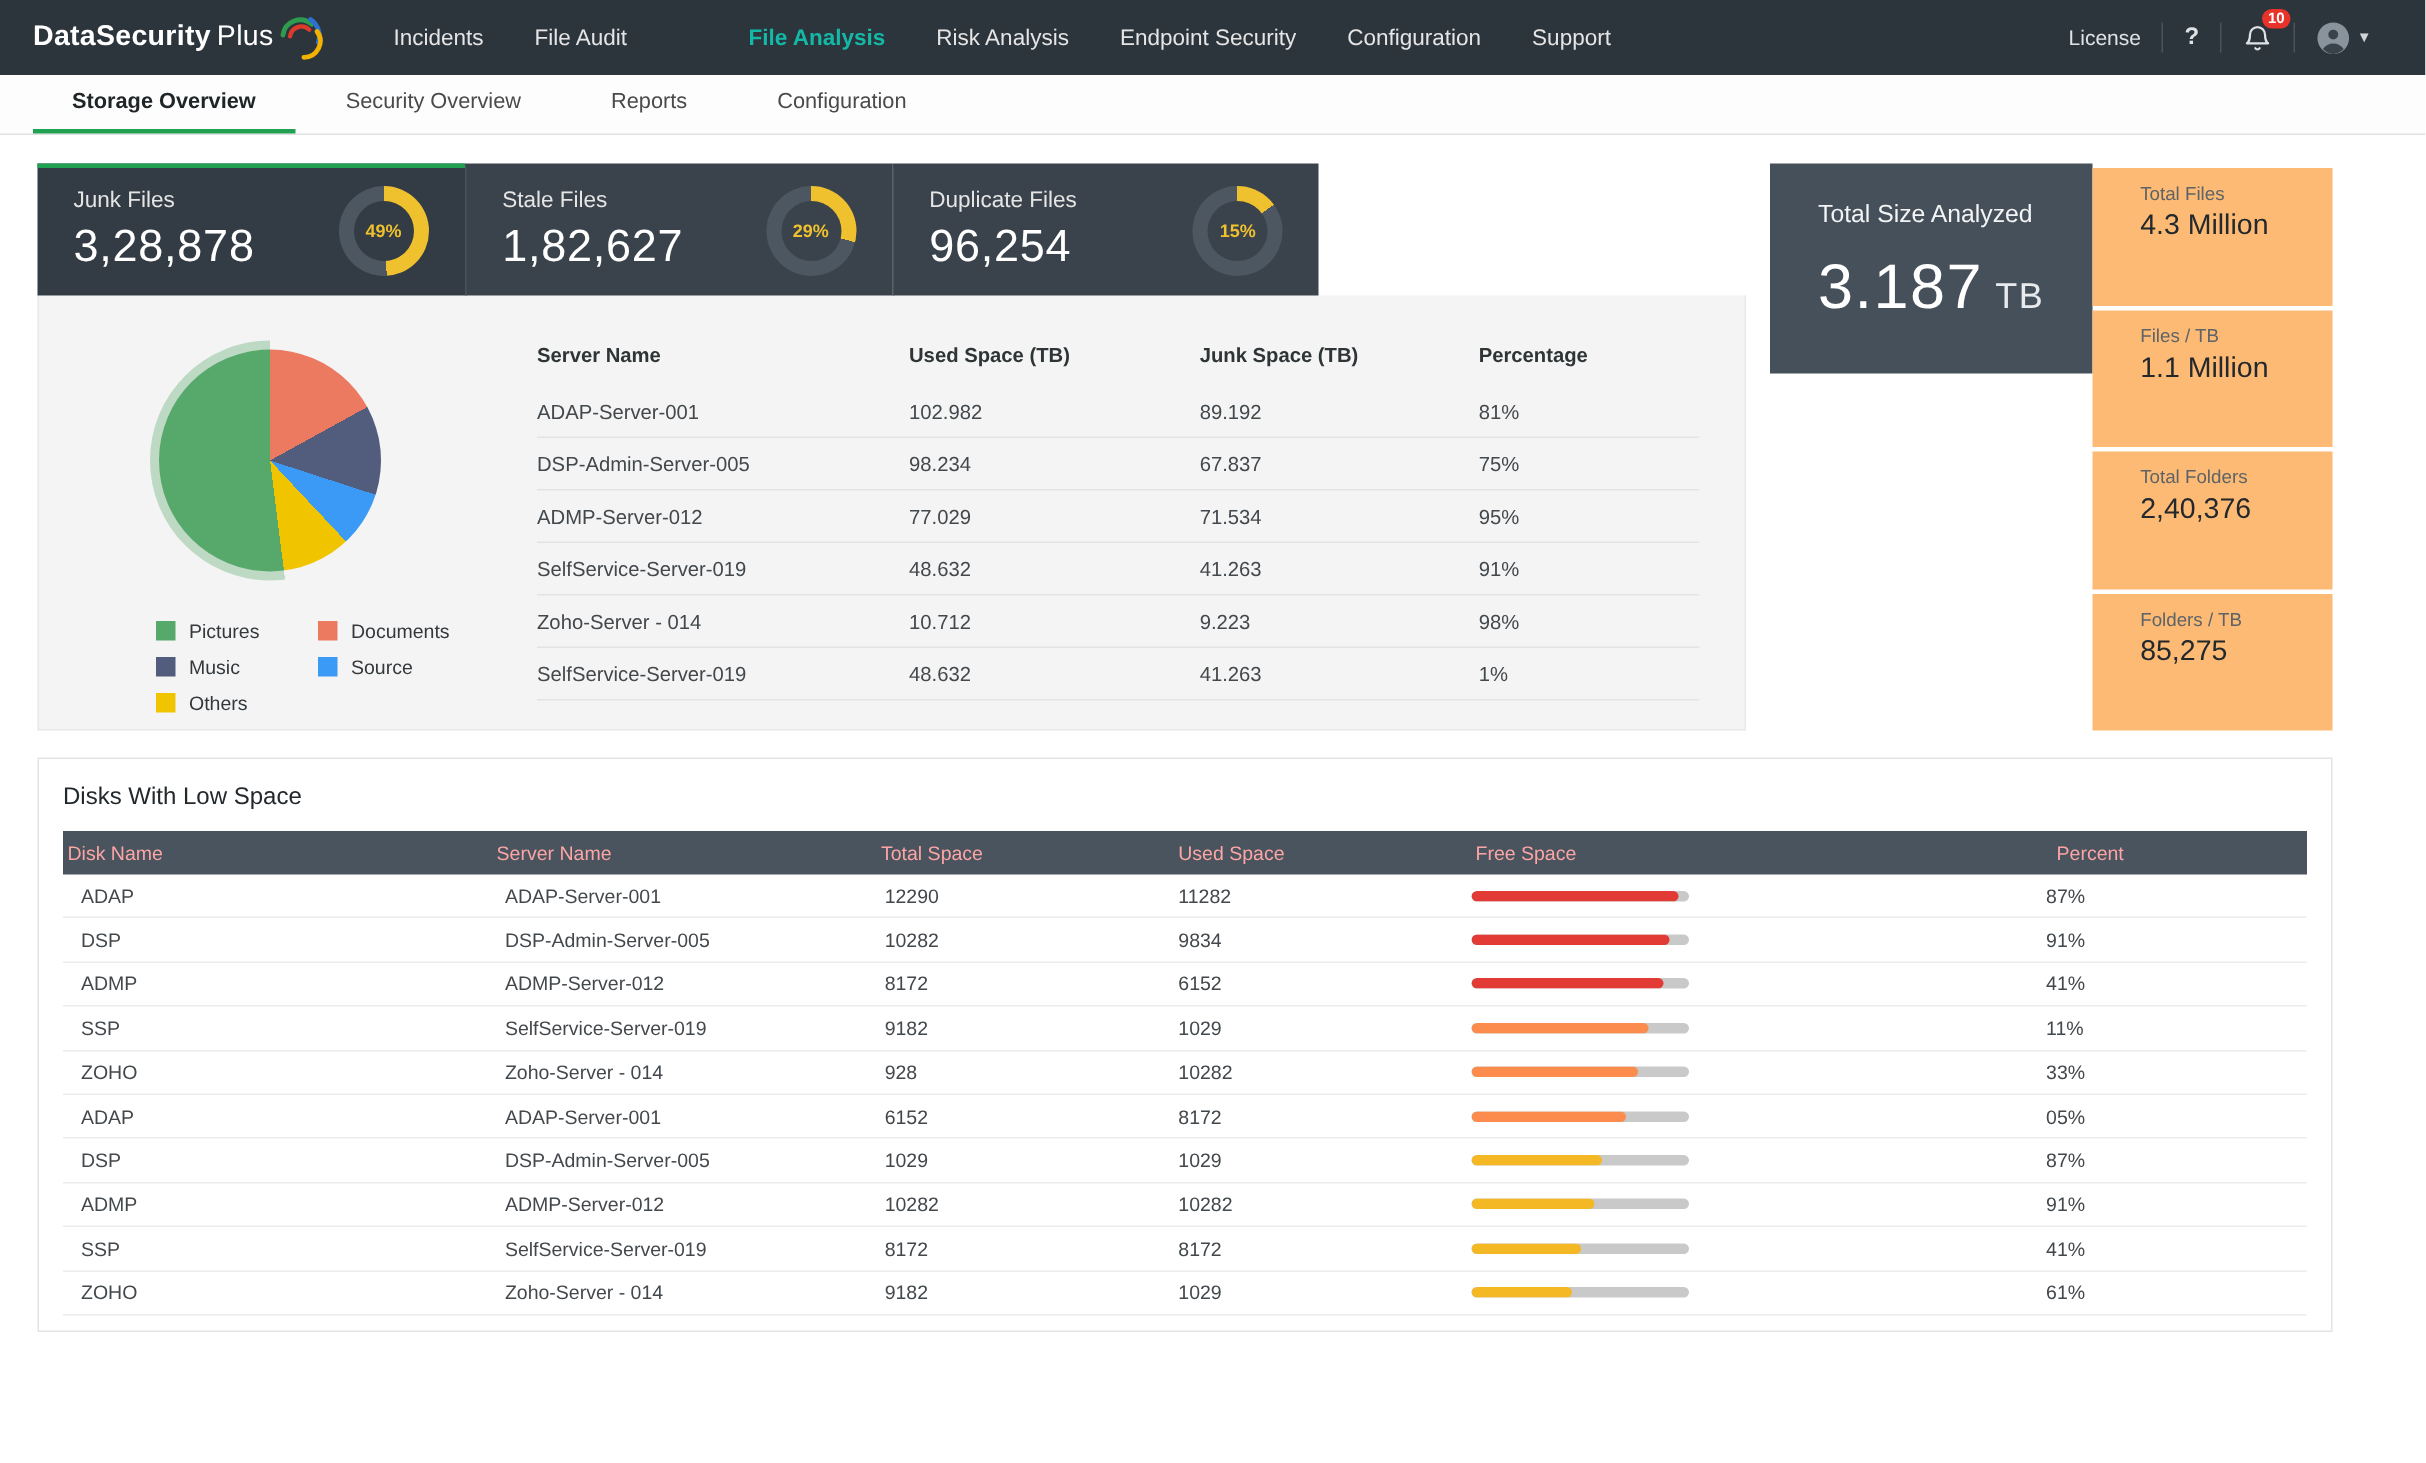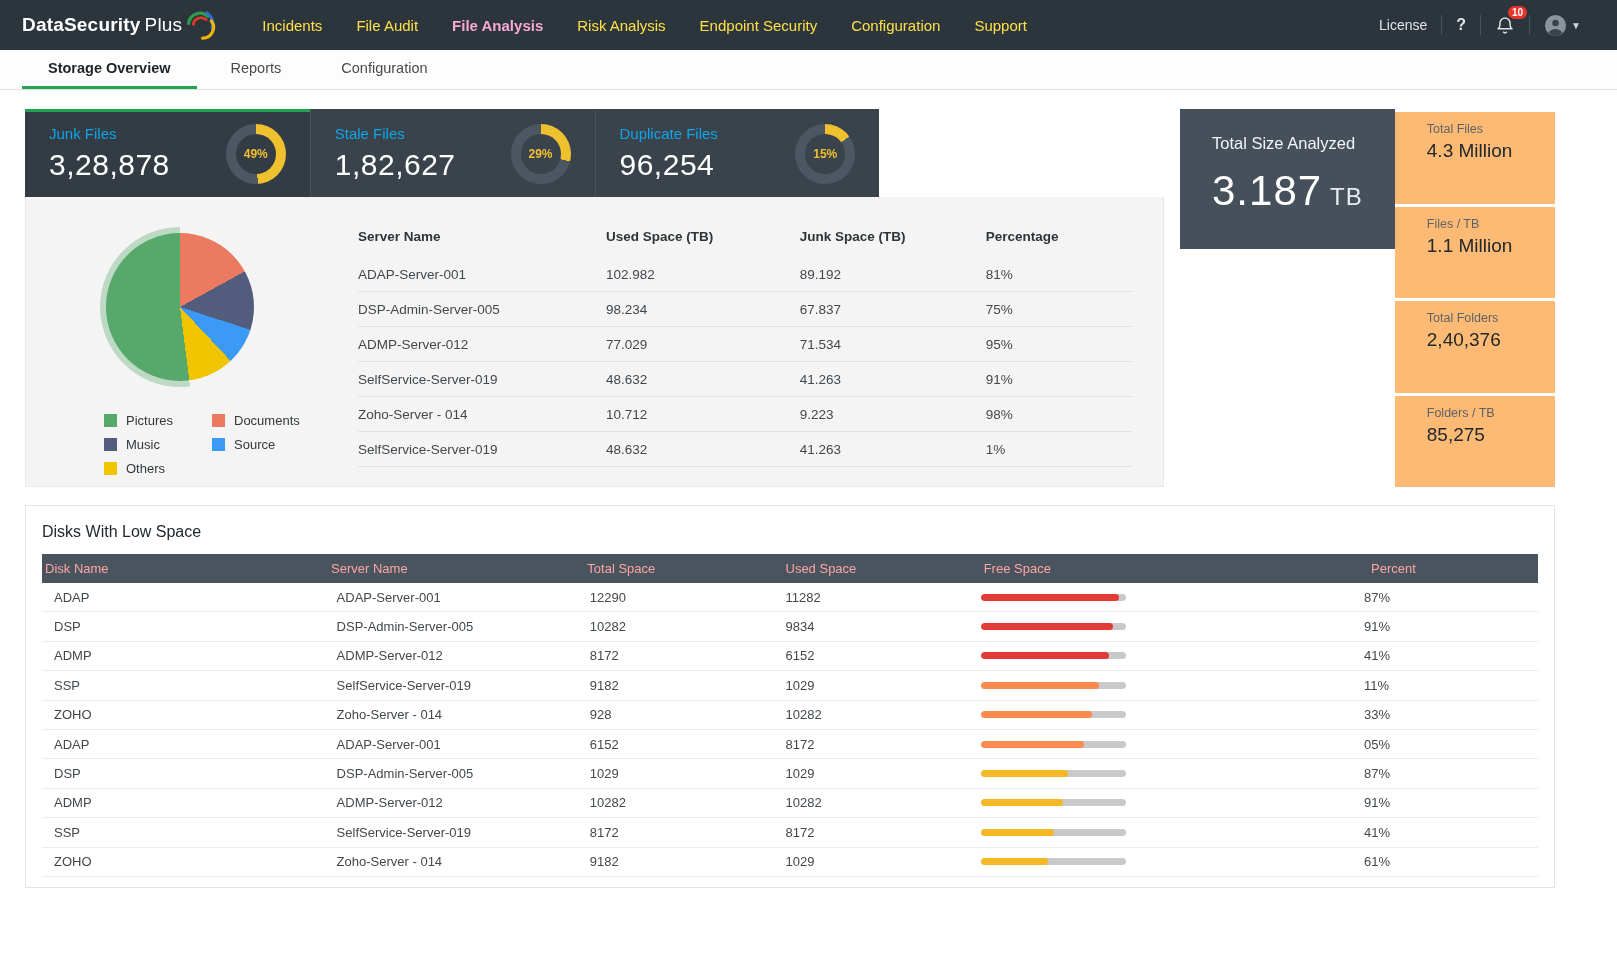--- a/index.html
+++ b/index.html
@@ -5,22 +5,22 @@
   * { margin:0; padding:0; box-sizing:border-box; }
   html,body { width:1617px; height:975px; background:#ffffff; font-family:"Liberation Sans", sans-serif; overflow:hidden; }
 
   
   .topbar { height:50px; background:#2c343c; display:flex; align-items:center; padding:0 22px; }
   .brand { display:flex; align-items:center; gap:2px; margin-right:46px; }
   .brand-text { color:#fff; font-size:19px; font-weight:bold; letter-spacing:.2px; }
   .brand-text .plus { font-weight:400; margin-left:4px; }
   .swirl { width:34px; height:32px; margin-left:-2px; }
   .mainnav { display:flex; align-items:center; gap:34px; flex:1; }
-  .mainnav .nav-item { color:#fde047; font-size:15px; cursor:pointer; padding:14px 0; }
-  .mainnav .nav-item.active { color:#f9a8d4; font-weight:bold; }
+  .mainnav .nav-item { color:#e5e5e5; font-size:15px; cursor:pointer; padding:14px 0; }
+  .mainnav .nav-item.active { color:#14b8a6; font-weight:bold;margin-left:47px; }
   .top-right { display:flex; align-items:center; gap:0; color:#dfe3e6; }
   .tr-item { padding:0 14px; font-size:14px; display:flex; align-items:center; cursor:pointer; position:relative; }
   .tr-sep { width:1px; height:20px; background:#4a525a; }
   .help-q { font-size:16px; font-weight:bold; }
   .bell-wrap { position:relative; }
   .badge { position:absolute; top:-9px; right:2px; background:#e8332a; color:#fff; font-size:10px; font-weight:bold; border-radius:7px; padding:1px 4px; line-height:11px; }
   .caret { font-size:10px; color:#cfd4d8; margin-left:4px; }
 
   
   .subnav { height:40px; background:#fdfdfd; border-bottom:1px solid #e2e2e2; display:flex; align-items:stretch; padding:0 22px; gap:8px; }
@@ -29,21 +29,21 @@
 
   
   .content { padding:19px 62px 20px 25px; }
   .grid-top { display:grid; grid-template-columns:1fr 375px; gap:16px; }
 
   
   .cards { display:grid; grid-template-columns:repeat(4,1fr); }
   .card { background:#3a434b; border-top:3px solid transparent; padding:12px 24px 14px 24px; height:88px; display:flex; justify-content:space-between; align-items:center; cursor:pointer; }
   .card + .card { border-left:1px solid #4a535b; }
   .card.active { background:#333c44; border-top-color:#21a152; }
-  .card-label { color:#0ea5e9; font-size:15px; margin-bottom:6px; }
+  .card-label { color:#e5e5e5; font-size:15px; margin-bottom:6px; }
   .card-value { color:#ffffff; font-size:30px; font-weight:300; letter-spacing:.5px; }
   .donut { width:60px; height:60px; border-radius:50%; position:relative; flex:none; }
   .donut-inner { position:absolute; inset:10px; border-radius:50%; background:#3a434b; display:flex; align-items:center; justify-content:center; color:#f0c12f; font-size:12px; font-weight:bold; }
   .card.active .donut-inner { background:#333c44; }
 
   
   .panel-body { background:#f4f4f4; border:1px solid #e9e9e9; border-top:none; display:flex; padding:14px 20px 10px 20px; min-height:290px; }
   .pie-col { width:300px; flex:none; }
   .pie-wrap { position:relative; width:148px; height:148px; margin:22px 0 0 60px; }
   .pie { width:148px; height:148px; border-radius:50%; position:relative; z-index:1; }
@@ -119,20 +119,21 @@
         <circle cx="12" cy="9.4" r="3.4" fill="#39424a"></circle>
         <path d="M4.8 19.5 a 8.6 8.6 0 0 1 14.4 0 A 11 11 0 0 1 12 23 11 11 0 0 1 4.8 19.5 Z" fill="#39424a"></path>
       </svg>
       <span class="caret">▼</span>
     </span>
   </div>
 </div>
 
 <div class="subnav" id="subnav">
     <span class="subtab active">Storage Overview</span>
+    <span class="subtab">Security Overview</span>
     <span class="subtab">Reports</span>
     <span class="subtab">Configuration</span>
   </div>
 
 <div class="content">
   <div class="grid-top">
     <div>
       <div class="cards" id="cards">
           <div class="card active">
             <div>

